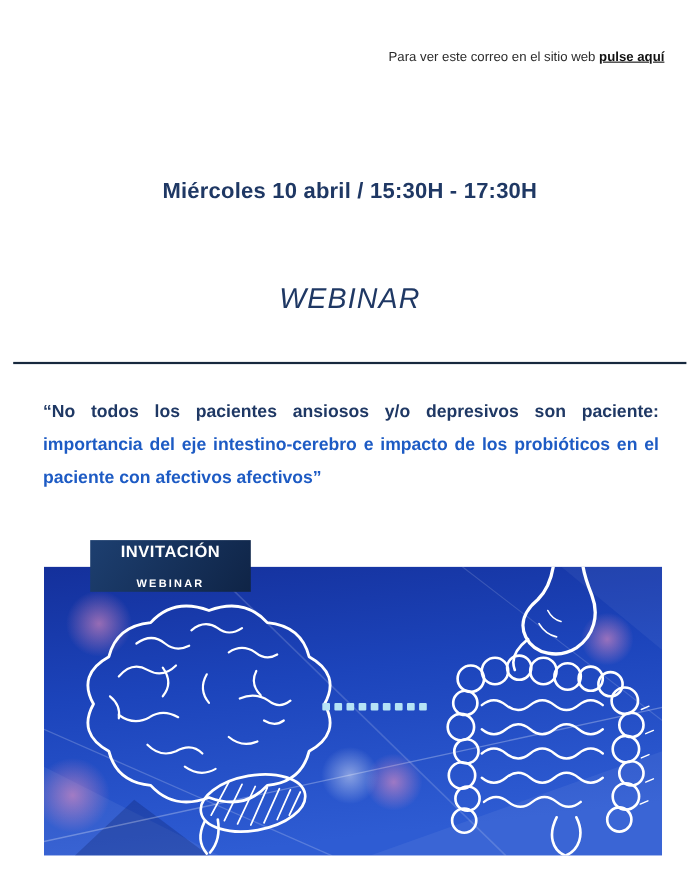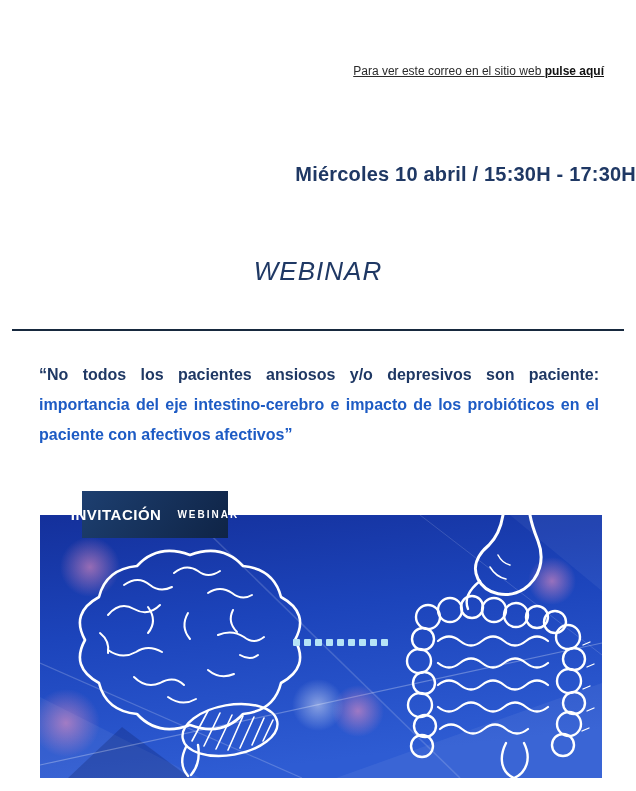--- a/index.html
+++ b/index.html
@@ -10,40 +10,40 @@
   *{box-sizing:border-box; margin:0; padding:0;}
   body{background:#fff; font-family:"Liberation Sans", sans-serif;}
   .page{position:relative; width:636px; height:791px; background:#ffffff; overflow:hidden;}
 
   
   .logo{position:absolute; left:67px; top:10px; width:126px; height:59px;
         background:radial-gradient(circle at 62% 28%, var(--logo-blue-1) 0%, #24568b 42%, #16334f 82%, var(--logo-blue-2) 100%);
         display:flex; flex-direction:column; align-items:center; justify-content:center;}
   .logo-brand{color:#fff; font-style:italic; font-weight:bold; font-size:31px; letter-spacing:-1px; line-height:1; margin-top:3px;}
   .logo-sub{color:#fff; font-size:6.5px; letter-spacing:2.6px; font-weight:bold; align-self:flex-start; padding-left:17px; margin-top:1px;}
-  .view-online{position:absolute; top:64px; right:32px; font-size:12px; color:var(--link-text); white-space:nowrap;text-decoration:underline;}
+  .view-online{position:absolute; top:44px; right:32px; font-size:12px; color:var(--link-text); white-space:nowrap;}
   .view-online a{color:#111; font-weight:bold; text-decoration:underline; cursor:pointer;}
 
   
-  .date{position:absolute; top:163px; left:0; right:0; text-align:right;
+  .date{position:absolute; top:163px; left:0; right:0; text-align:center;
         font-size:20px; font-weight:bold; color:var(--navy); letter-spacing:0.2px;}
   .webinar{position:absolute; top:256px; left:0; right:0; text-align:center;
         font-size:26px; font-style:italic; color:var(--navy); letter-spacing:1px;}
   .rule{position:absolute; top:329px; left:12px; right:12px; border:none; border-top:2px solid var(--rule);}
 
   
   .title{position:absolute; top:360px; left:39px; width:560px;
          font-size:16px; font-weight:bold; line-height:30px; text-align:justify;}
   .title .t1{color:var(--navy);}
   .title .t2{color:var(--blue);}
 
   
   .badge{position:absolute; left:82px; top:491px; width:146px; height:47px; z-index:2;
          background:linear-gradient(125deg, var(--badge-navy-1) 0%, var(--badge-navy-2) 100%);
-         color:#fff; display:flex; flex-direction:row; align-items:center; justify-content:center; gap:16px;}
+         color:#fff; display:flex; flex-direction:column; align-items:center; justify-content:center; gap:16px;}
   .badge-l1{font-size:15px; font-weight:bold; letter-spacing:0.5px;}
   .badge-l2{font-size:10px; font-weight:bold; letter-spacing:2px;}
   .hero{position:absolute; left:40px; top:515px; width:562px; height:263px; overflow:hidden; z-index:1;}
   .hero svg{display:block;}
 </style>
 </head>
 <body>
 
 <div class="page">
 

